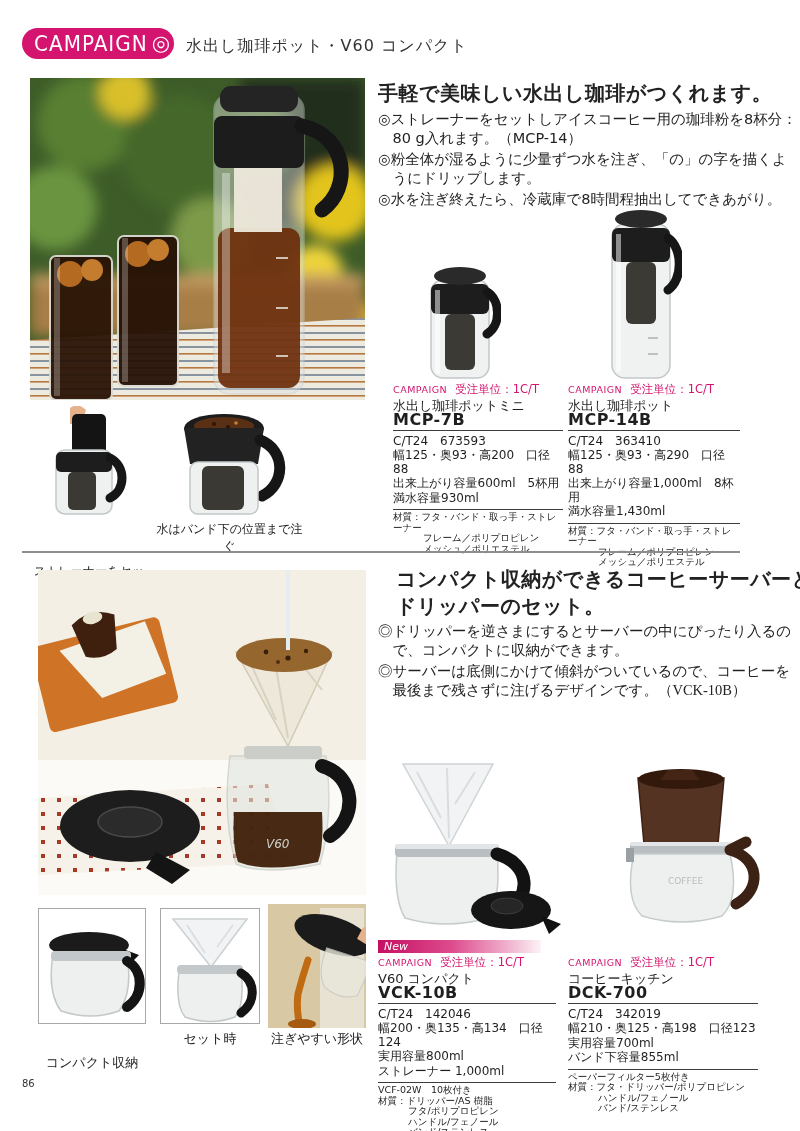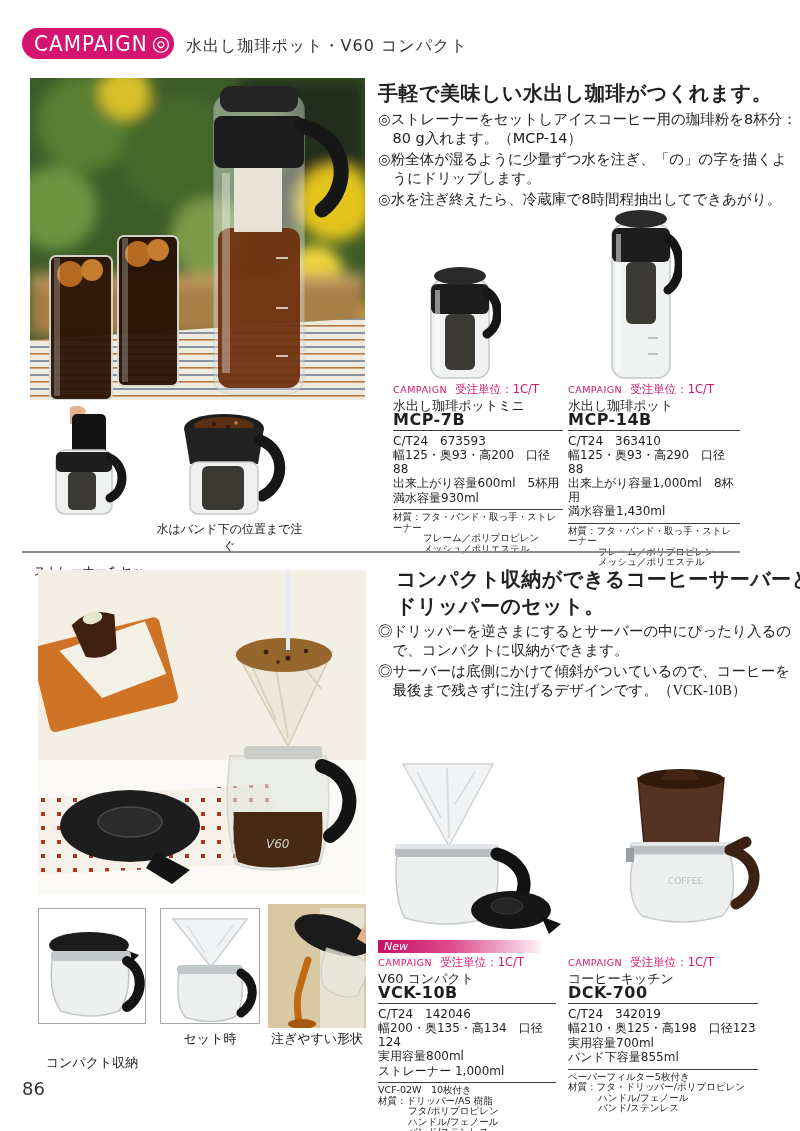--- a/index.html
+++ b/index.html
@@ -38,21 +38,21 @@
   .new-banner { width:163px; height:13px; color:#fff; font-size:11px; font-style:italic;
                 padding:0 0 0 6px; line-height:13px;
                 background:linear-gradient(to right,#c50f62 0%, #dd4b8d 45%, #f3c2d8 85%, #fdf3f7 100%); }
 
   .caption { font-size:12px; color:#222; text-align:center; }
   .caption2 { font-size:13px; color:#222; text-align:center; }
 
   .divider { left:22px; top:551px; width:718px; border-top:2px solid #8d8d8d; }
 
   .photo-frame { border:1px solid #a8a8a8; background:#fff; }
-  .pagenum { left:22px; top:1078px; font-size:18px; color:#333; }
+  .pagenum { left:22px; top:1078px; font-size:10px; color:#333; }
 </style>
 </head>
 <body>
 
 <div class="abs banner">
   <span class="word">CAMPAIGN</span>
   <span class="mark">◎</span>
 </div>
 <div class="abs page-title">水出し珈琲ポット・V60 コンパクト</div>
 

